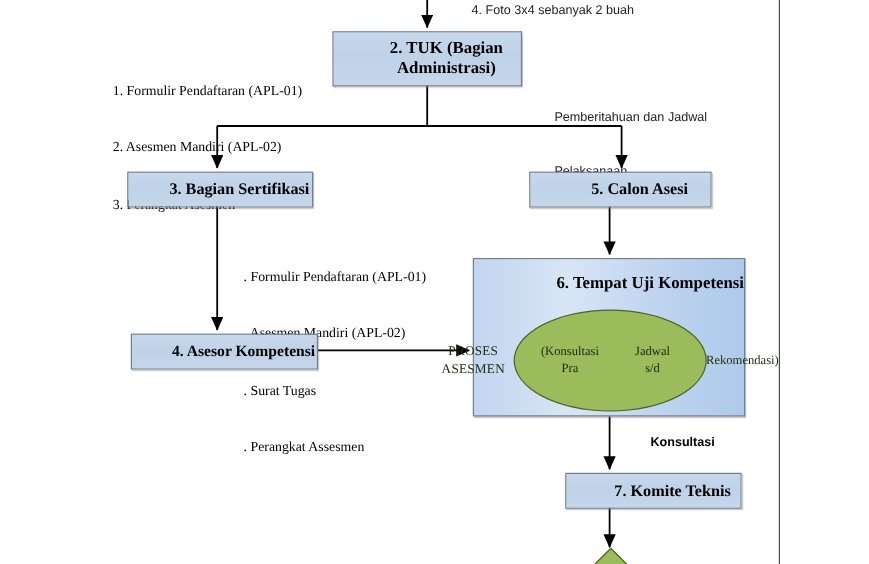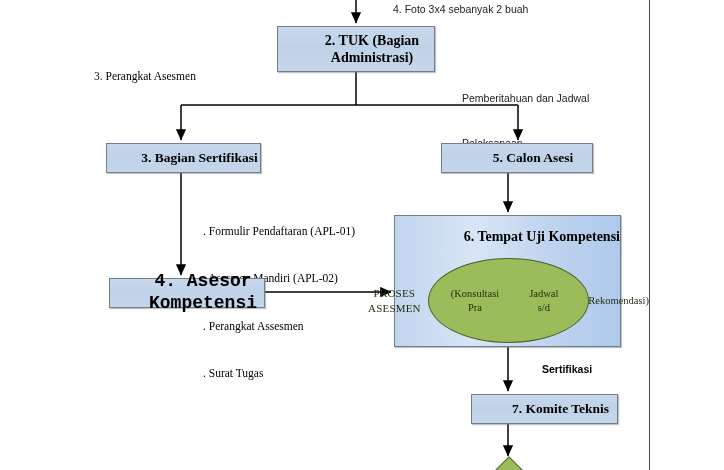--- a/index.html
+++ b/index.html
@@ -124,53 +124,55 @@
     <line x1="494" y1="347" x2="494" y2="391" stroke="#000" stroke-width="1.5" marker-end="url(#arrow)"></line>
 
     <line x1="494" y1="423" x2="494" y2="456" stroke="#000" stroke-width="1.5" marker-end="url(#arrow)"></line>
   </svg>
 
   <div class="pagerule" style="left:635px;top:0;height:470px;"></div>
 
   <div class="note-sans" style="left:379px;top:2px;">4. Foto 3x4 sebanyak 2 buah</div>
 
   <div class="note" style="left:80px;top:37px;">
+    <div>1. Formulir Pendaftaran (APL-01)</div>
+    <div>2. Asesmen Mandiri (APL-02)</div>
     <div>3. Perangkat Asesmen</div>
   </div>
 
   <div class="note-sans" style="left:448px;top:61px;">
     <div>Pemberitahuan dan Jadwal</div>
     <div>Pelaksanaan</div>
   </div>
 
   <div class="note" style="left:189px;top:192px;">
     <div>. Formulir Pendaftaran (APL-01)</div>
     <div>. Asesmen Mandiri (APL-02)</div>
+    <div>. Surat Tugas</div>
     <div>. Perangkat Assesmen</div>
-    <div>. Surat Tugas</div>
   </div>
 
-  <div class="note-sans bold" style="left:528px;top:362px;">Sertifikasi</div>
+  <div class="note-sans bold" style="left:528px;top:362px;">Konsultasi</div>
 
   <div class="node" style="left:263px;top:26px;width:158px;height:46px;font-size:14px;">
     <div>
       <span>2. TUK (Bagian</span><br>
       <span>Administrasi)</span>
     </div>
   </div>
 
   <div class="node" style="left:92px;top:143px;width:155px;height:30px;font-size:13.5px;">
     <span>3. Bagian Sertifikasi</span>
   </div>
 
   <div class="node" style="left:427px;top:143px;width:152px;height:30px;font-size:13.5px;">
     <span>5. Calon Asesi</span>
   </div>
 
-  <div class="node" style="left:95px;top:278px;width:156px;height:30px;font-size:18px;font-family:Liberation Mono, monospace;">
+  <div class="node" style="left:95px;top:278px;width:156px;height:30px;font-size:13px;">
     <span>4. Asesor Kompetensi</span>
   </div>
 
   <div class="node big" style="left:380px;top:215px;width:227px;height:132px;">
     <span class="node-title" style="margin-top:12px;">6. Tempat Uji Kompetensi</span>
   </div>
 
   <div class="ellipse" style="left:414px;top:258px;width:159px;height:83px;">
     <span class="eline first">PROSES ASESMEN</span>
     <span class="eline">(Konsultasi Pra</span>

